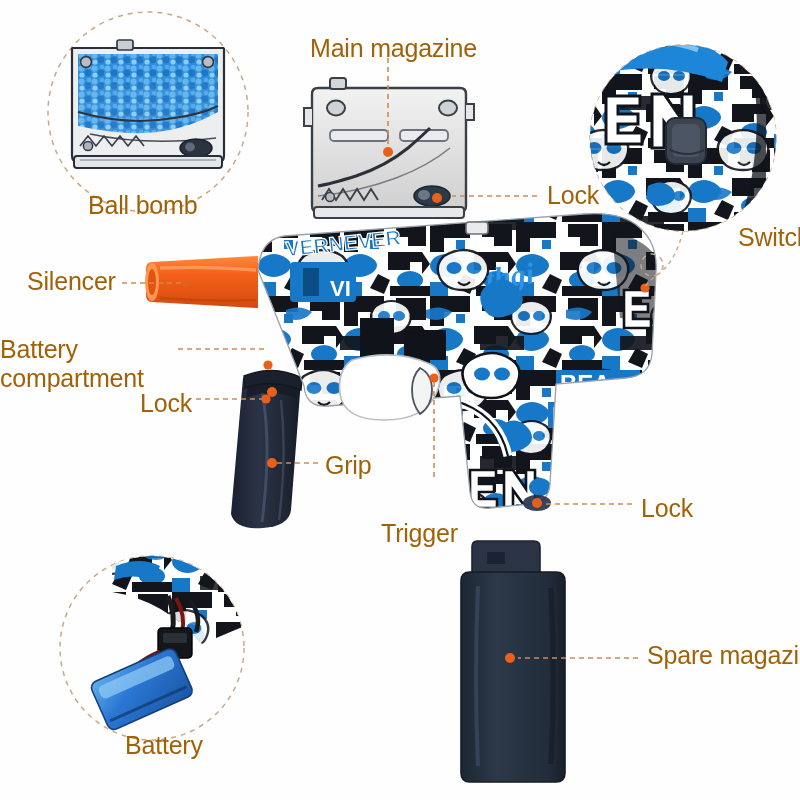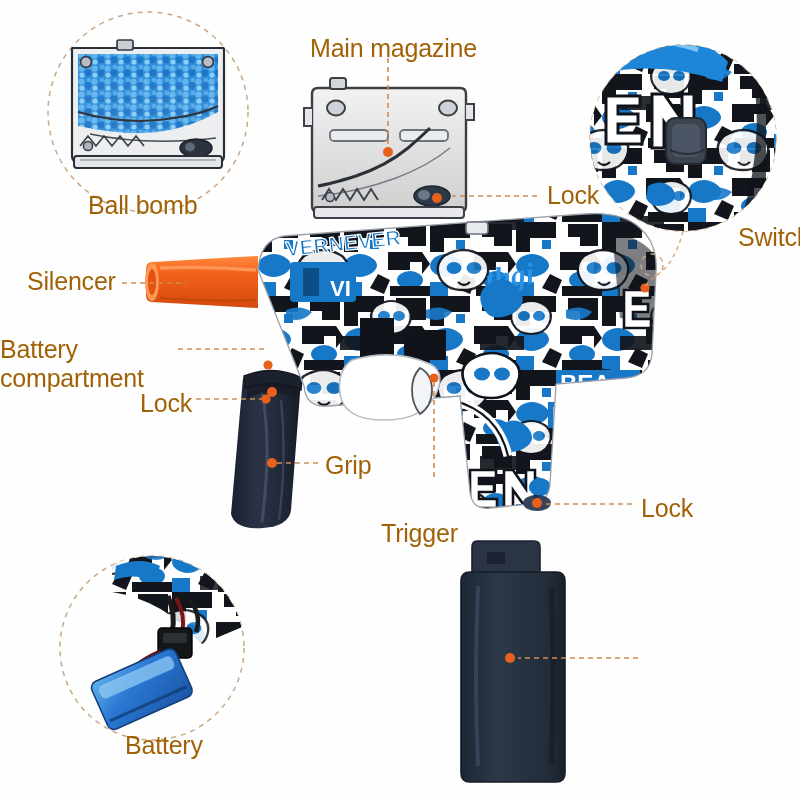--- a/index.html
+++ b/index.html
@@ -381,14 +381,15 @@
   <div class="lbl" style="left:140px;top:388px;">Lock</div>
 
   <div class="lbl" style="left:325px;top:450px;">Grip</div>
 
   <div class="lbl" style="left:381px;top:490px;margin-top:28px;">Trigger</div>
 
   <div class="lbl" style="left:641px;top:493px;">Lock</div>
 
   <div class="lbl" style="left:93px;top:730px;margin-left:32px;">Battery</div>
 
+  <div class="lbl" style="left:647px;top:640px;">Spare magazi</div>
 
 </div>
 
 </body></html>

